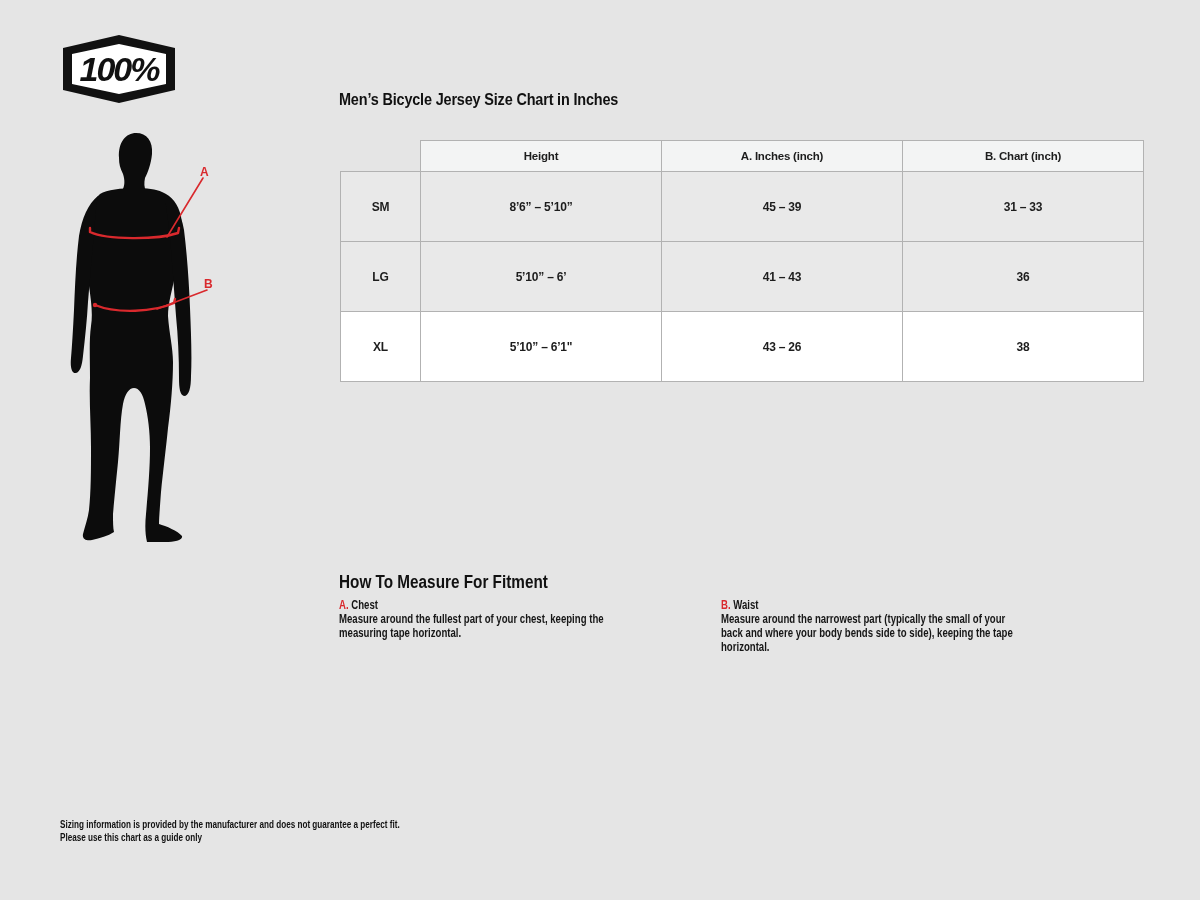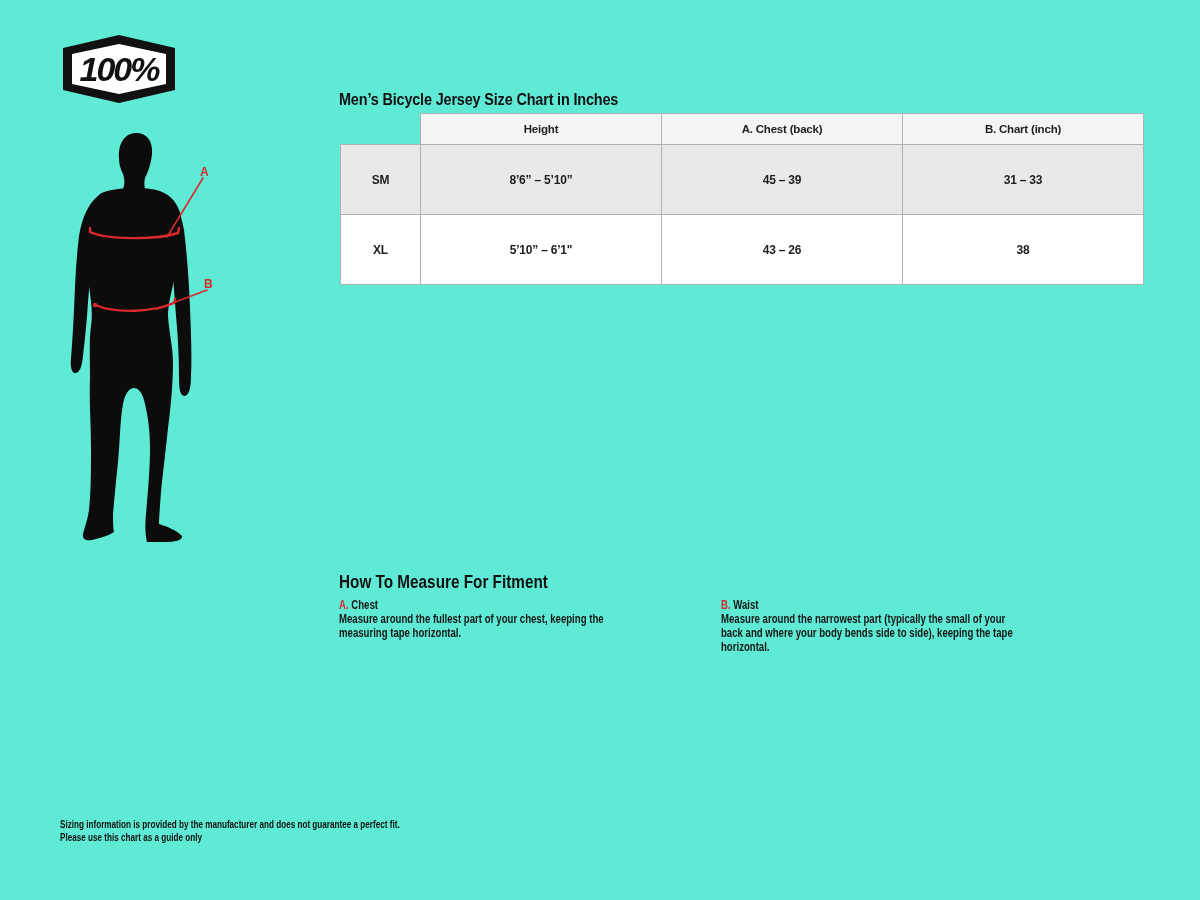--- a/index.html
+++ b/index.html
@@ -1,37 +1,37 @@
 <!DOCTYPE html>
 <html><head>
 <meta charset="utf-8">
 <style>
   * { margin:0; padding:0; box-sizing:border-box; }
   html,body { background:#ffffff; }
   .page {
-    position:relative; width:1200px; height:900px; background:#5eead4;
+    position:relative; width:1200px; height:900px; background:#e5e5e5;
     font-family:"Liberation Sans", sans-serif; color:#1a1a1a; overflow:hidden;
   }
 
   
   .logo { position:absolute; left:60px; top:33px; width:118px; height:72px; }
 
   
   .figure { position:absolute; left:62px; top:130px; width:160px; height:418px; }
 
   
   .title {
     position:absolute; left:339px; top:90px;
     font-size:17px; font-weight:bold; letter-spacing:-0.2px; white-space:nowrap;
     transform:scaleX(0.85); transform-origin:left top; color:#111;
   }
 
   
   .size-table {
-    position:absolute; left:340px; top:113px; width:803px;
+    position:absolute; left:340px; top:140px; width:803px;
     border-collapse:collapse; table-layout:fixed;
   }
   .size-table th, .size-table td {
     border:1px solid #b2b2b2; text-align:center; vertical-align:middle;
     font-weight:bold; color:#1d1d1d; letter-spacing:-0.2px; padding:0;
   }
   .size-table thead th {
     height:31px; font-size:11.5px; background:#f3f4f4;
   }
   .size-table thead th.blank { border:none; background:transparent; }
@@ -96,30 +96,36 @@
     <colgroup>
       <col style="width:80px">
         <col style="width:241px">
         <col style="width:241px">
         <col style="width:241px">
     </colgroup>
     <thead>
       <tr>
         <th class="blank"></th>
         <th>Height</th>
-        <th>A. Chest (back)</th>
+        <th>A. Inches (inch)</th>
         <th>B. Chart (inch)</th>
       </tr>
     </thead>
     <tbody>
       <tr class="shade">
         <th>SM</th>
         <td>8’6” – 5’10”</td>
         <td>45 – 39</td>
         <td>31 – 33</td>
+      </tr>
+      <tr class="shade">
+        <th>LG</th>
+        <td>5’10” – 6’</td>
+        <td>41 – 43</td>
+        <td>36</td>
       </tr>
       <tr>
         <th>XL</th>
         <td>5’10” – 6’1"</td>
         <td>43 – 26</td>
         <td>38</td>
       </tr>
     </tbody>
   </table>
 

